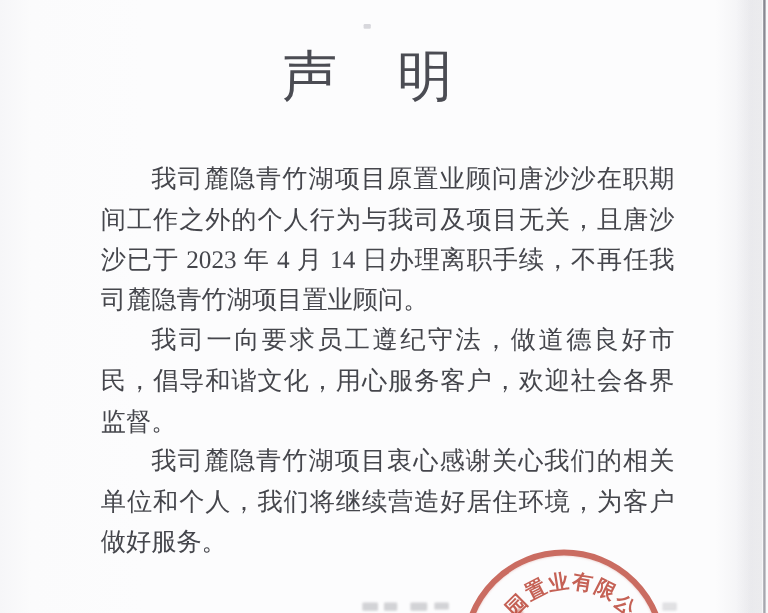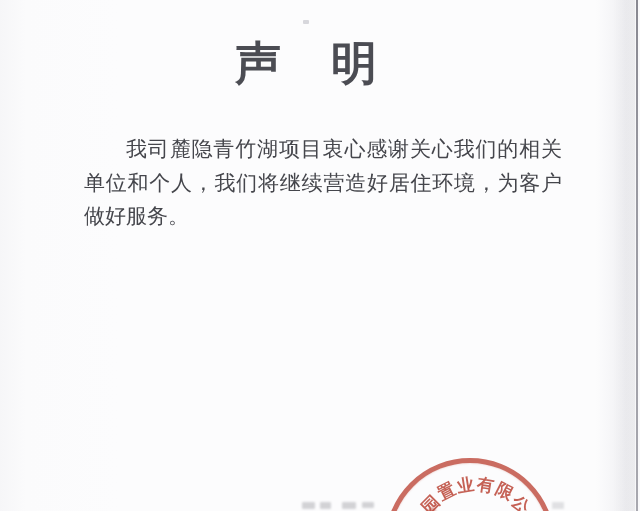--- a/index.html
+++ b/index.html
@@ -10,21 +10,21 @@
     background:linear-gradient(90deg,#f6f6f8 0px,#fbfbfc 26px,#fcfcfd 120px,#fcfcfd 596px,#f0f0f3 626px,#fafafb 640px);
     font-family:"Liberation Serif","DejaVu Serif",serif;
     color:#45464c;
   }
   .title{
     position:absolute;
     top:33px;left:0;right:26px;
     margin:0;
     text-align:center;
     font-size:46px;
-    font-weight:700;
+    font-weight:400;
     letter-spacing:2px;
     color:#4b4c53;
   }
   .body-text{
     position:absolute;
     top:133px;left:84px;
     width:478px;
     font-size:21px;
     line-height:33.6px;
     text-align:justify;
@@ -92,20 +92,22 @@
   }
 </style>
 </head>
 <body>
 
 <div class="page">
 
   <h1 class="title">声　明</h1>
 
   <div class="body-text">
+    <p>我司麓隐青竹湖项目原置业顾问唐沙沙在职期间工作之外的个人行为与我司及项目无关，且唐沙沙已于 2023 年 4 月 14 日办理离职手续，不再任我司麓隐青竹湖项目置业顾问。</p>
+    <p>我司一向要求员工遵纪守法，做道德良好市民，倡导和谐文化，用心服务客户，欢迎社会各界监督。</p>
     <p>我司麓隐青竹湖项目衷心感谢关心我们的相关单位和个人，我们将继续营造好居住环境，为客户做好服务。</p>
   </div>
 
   <div class="seal">
     <span class="seal-char c0">园</span>
     <span class="seal-char c1">置</span>
     <span class="seal-char c2">业</span>
     <span class="seal-char c3">有</span>
     <span class="seal-char c4">限</span>
     <span class="seal-char c5">公</span>

